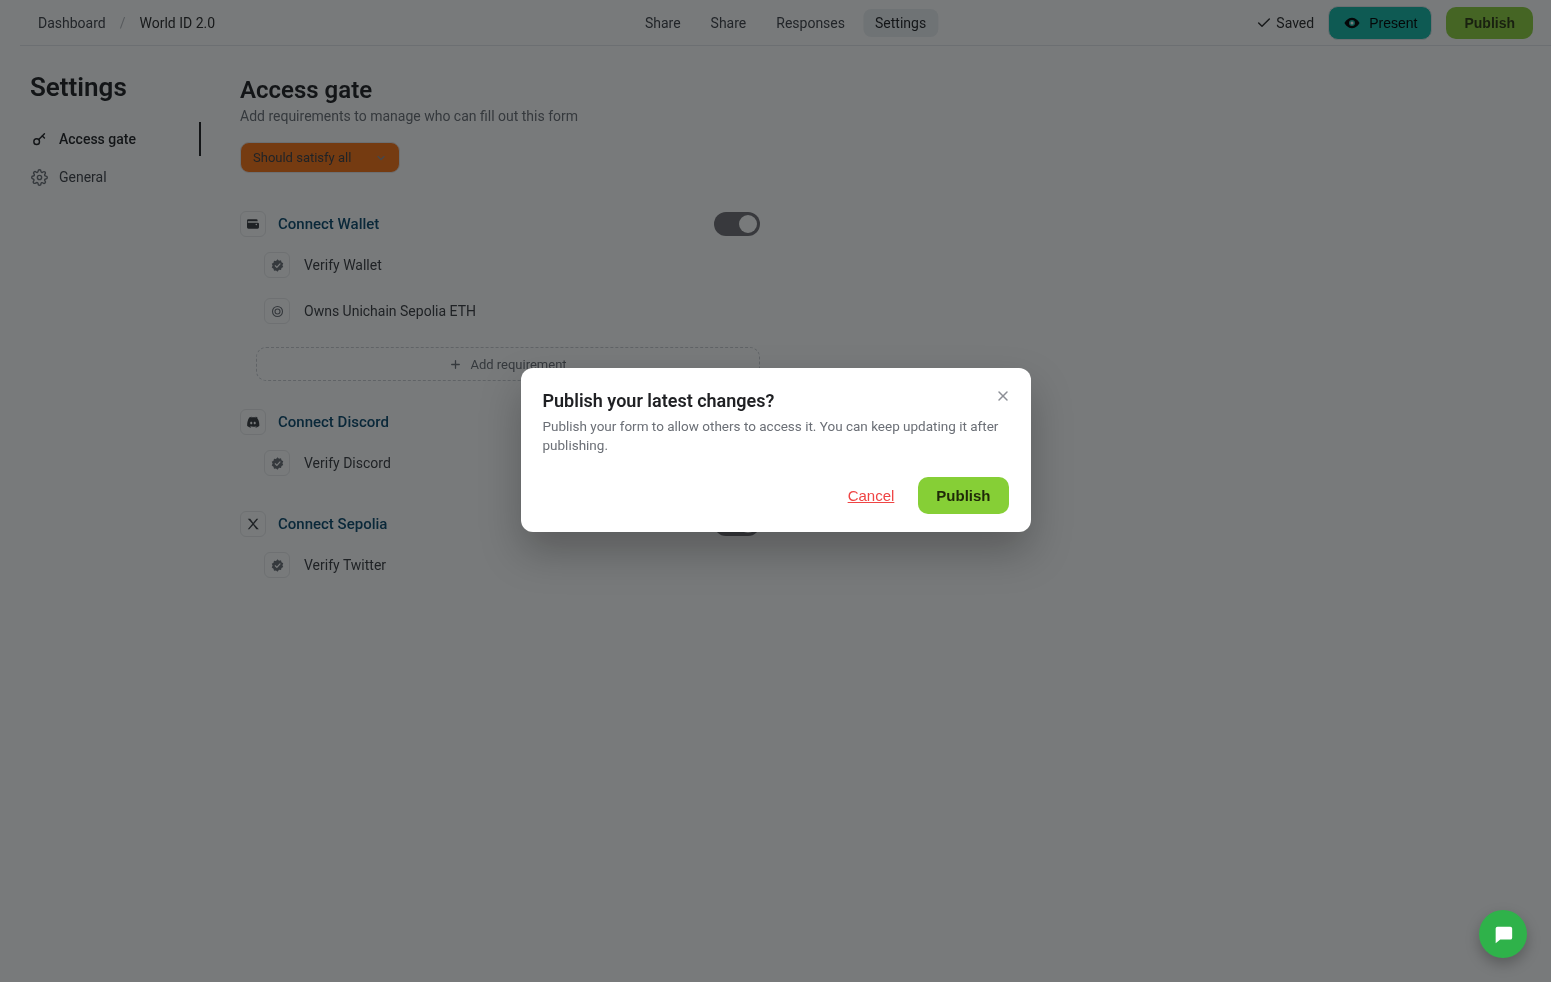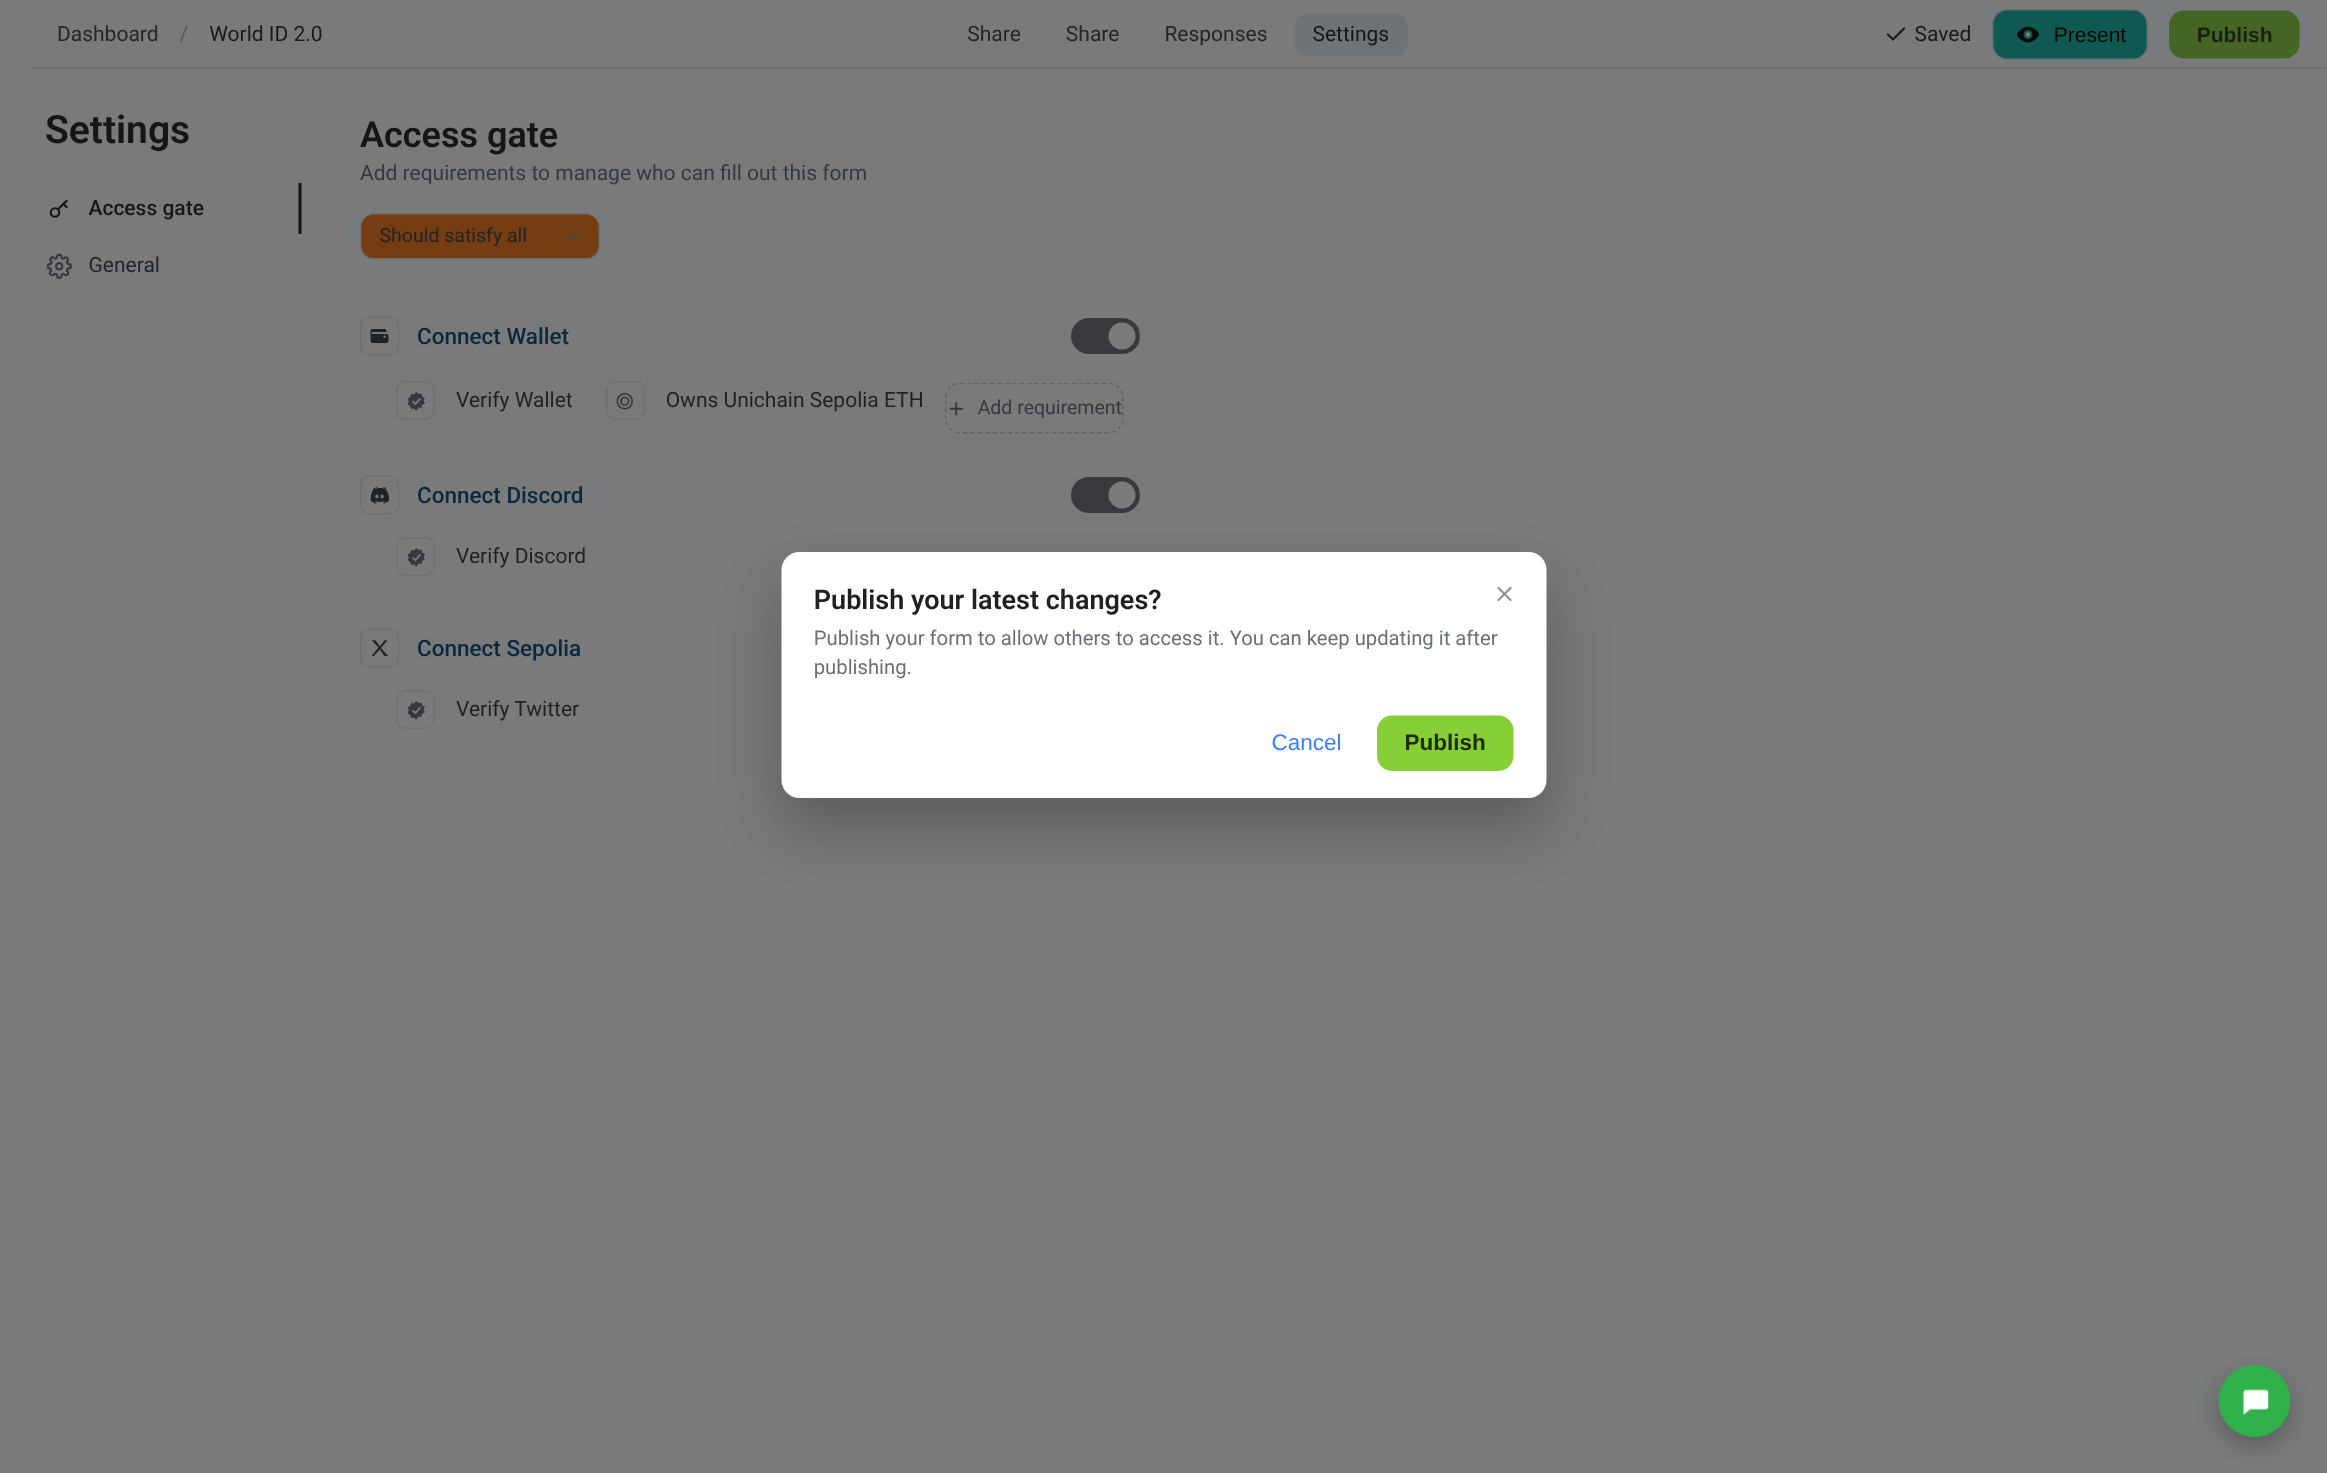--- a/index.html
+++ b/index.html
@@ -99,21 +99,21 @@
   .gate-head .title{font-size:15px;color:#0c4a6e;font-weight:550;}
   .toggle{
     margin-left:auto;width:46px;height:24px;border-radius:24px;
     background:var(--toggle-off);position:relative;cursor:pointer;
   }
   .toggle::after{
     content:"";position:absolute;right:3px;top:3px;width:18px;height:18px;
     background:#fff;border-radius:50%;
   }
 
-  .subreqs{margin:8px 0 0 16px;display:flex;flex-direction:row;gap:6px;}
+  .subreqs{margin:8px 0 0 16px;display:flex;flex-direction:column;gap:6px;}
   .subreq{
     display:flex;align-items:center;gap:14px;padding:7px 8px;
     font-size:14px;color:#3b3d41;
   }
   .subreq .ric{
     width:26px;height:26px;border:1px solid var(--card-border);border-radius:6px;
     display:flex;align-items:center;justify-content:center;color:#6b6f76;
   }
 
   .add-req{
@@ -138,21 +138,21 @@
   }
   .modal h2{font-size:18px;font-weight:600;margin:0 0 6px 0;color:#1f2023;}
   .modal p{font-size:13.5px;color:var(--text-muted);margin:0 0 22px 0;line-height:1.4;}
   .modal .close{
     position:absolute;right:14px;top:14px;width:28px;height:28px;
     display:flex;align-items:center;justify-content:center;
     color:#8c8f96;cursor:pointer;border-radius:6px;
   }
   .modal-actions{display:flex;justify-content:flex-end;gap:14px;}
   .btn-ghost{
-    background:transparent;border:none;font-size:15px;color:#3b82f6;cursor:pointer;padding:8px 10px;
+    background:transparent;border:none;font-size:15px;color:#ef4444;cursor:pointer;padding:8px 10px;text-decoration:underline;
   }
   .btn-primary{
     background:var(--accent-strong);border:none;color:#1f2a08;font-weight:600;
     font-size:15px;padding:10px 18px;border-radius:10px;cursor:pointer;
   }
 
   
   .chat-bubble{
     position:fixed;right:24px;bottom:24px;width:48px;height:48px;border-radius:50%;
     background:#2fb24a;display:flex;align-items:center;justify-content:center;

